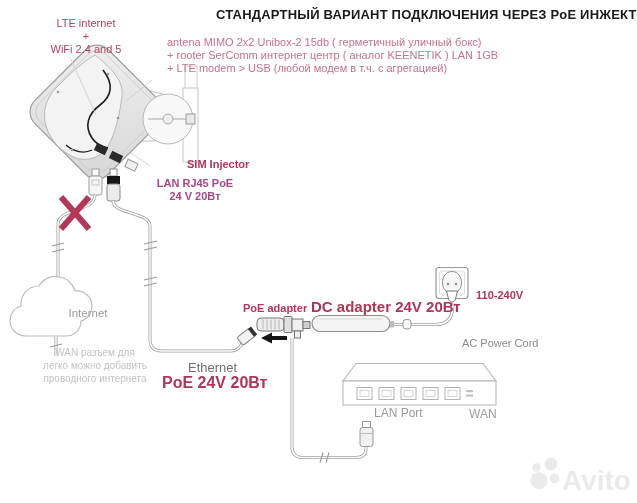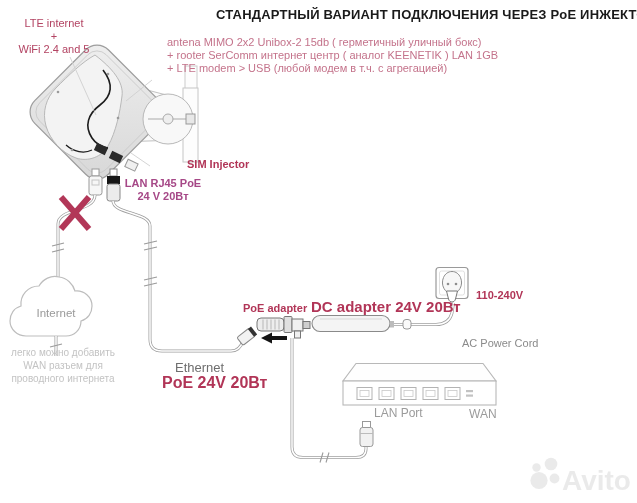--- a/index.html
+++ b/index.html
@@ -1,28 +1,28 @@
 <!DOCTYPE html>
 <html><head>
 <meta charset="utf-8">
 <style>
   html,body{margin:0;padding:0;background:#fff;}
   #stage{
     position:relative;width:637px;height:503px;background:#ffffff;
     font-family:"Liberation Sans","DejaVu Sans",sans-serif;overflow:hidden;
   }
   .lbl{position:absolute;white-space:nowrap;}
-  .center{text-align:center;white-space:normal;}
+  .center{text-align:center;white-space:normal;margin-left:32px;}
   #title{left:216px;top:7px;font-size:13px;font-weight:bold;color:#1a1a1a;letter-spacing:.2px;}
   #desc{left:167px;top:36px;font-size:11px;line-height:13px;color:#c4738b;}
   #lte-caption{left:4px;top:17px;width:100px;font-size:11px;line-height:13px;color:#b34463;}
   #sim-injector{left:146px;top:158px;font-size:11px;font-weight:bold;color:#b13557;padding-left:41px;}
   #lan-poe{left:121px;top:177px;width:84px;font-size:11px;line-height:13px;font-weight:bold;color:#a64887;}
   #poe-cable-label{left:162px;top:335px;font-size:16px;font-weight:bold;color:#b13557;margin-top:39px;}
-  #ethernet-label{left:175px;top:360px;font-size:13px;color:#6e6e6e;}
+  #ethernet-label{left:188px;top:360px;font-size:13px;color:#6e6e6e;}
   #poe-injector-label{left:243px;top:302px;font-size:11px;font-weight:bold;color:#b13557;}
   #dc-adapter-label{left:311px;top:298px;font-size:15px;font-weight:bold;color:#b13557;}
   #voltage-label{left:476px;top:289px;font-size:11px;font-weight:bold;color:#b13557;}
   #ac-cord-label{left:462px;top:305px;font-size:11px;color:#8a8a8a;margin-top:32px;}
   #home-rooter{left:378px;top:337px;width:92px;font-size:11px;line-height:13px;color:#dc92a8;}
   #lan-port-label{left:374px;top:406px;font-size:12px;color:#9b9b9b;}
   #wan-label{left:469px;top:407px;font-size:12px;color:#9b9b9b;}
   #internet-label{left:20px;top:307px;width:72px;font-size:11.5px;color:#9a9a9a;}
   #cloud-note{left:0px;top:346px;width:126px;font-size:10px;line-height:13px;color:#c3c3c3;}
   svg{position:absolute;left:0;top:0;}
@@ -213,22 +213,22 @@
   <div class="lbl" id="sim-injector">SIM Injector</div>
 
   <div class="lbl center" id="lan-poe">
     <div>LAN RJ45 PoE</div>
     <div>24 V 20Вт</div>
   </div>
 
   <div class="lbl center" id="internet-label">Internet</div>
 
   <div class="lbl center" id="cloud-note">
+    <div>WAN разъем для</div>
     <div>легко можно добавить</div>
-    <div>WAN разъем для</div>
     <div>проводного интернета</div>
   </div>
 
   <div class="lbl" id="poe-cable-label">PoE 24V 20Вт</div>
   <div class="lbl" id="ethernet-label">Ethernet</div>
   <div class="lbl" id="poe-injector-label">PoE adapter</div>
   <div class="lbl" id="dc-adapter-label">DC adapter 24V 20Вт</div>
   <div class="lbl" id="voltage-label">110-240V</div>
   <div class="lbl" id="ac-cord-label">AC Power Cord</div>
 

